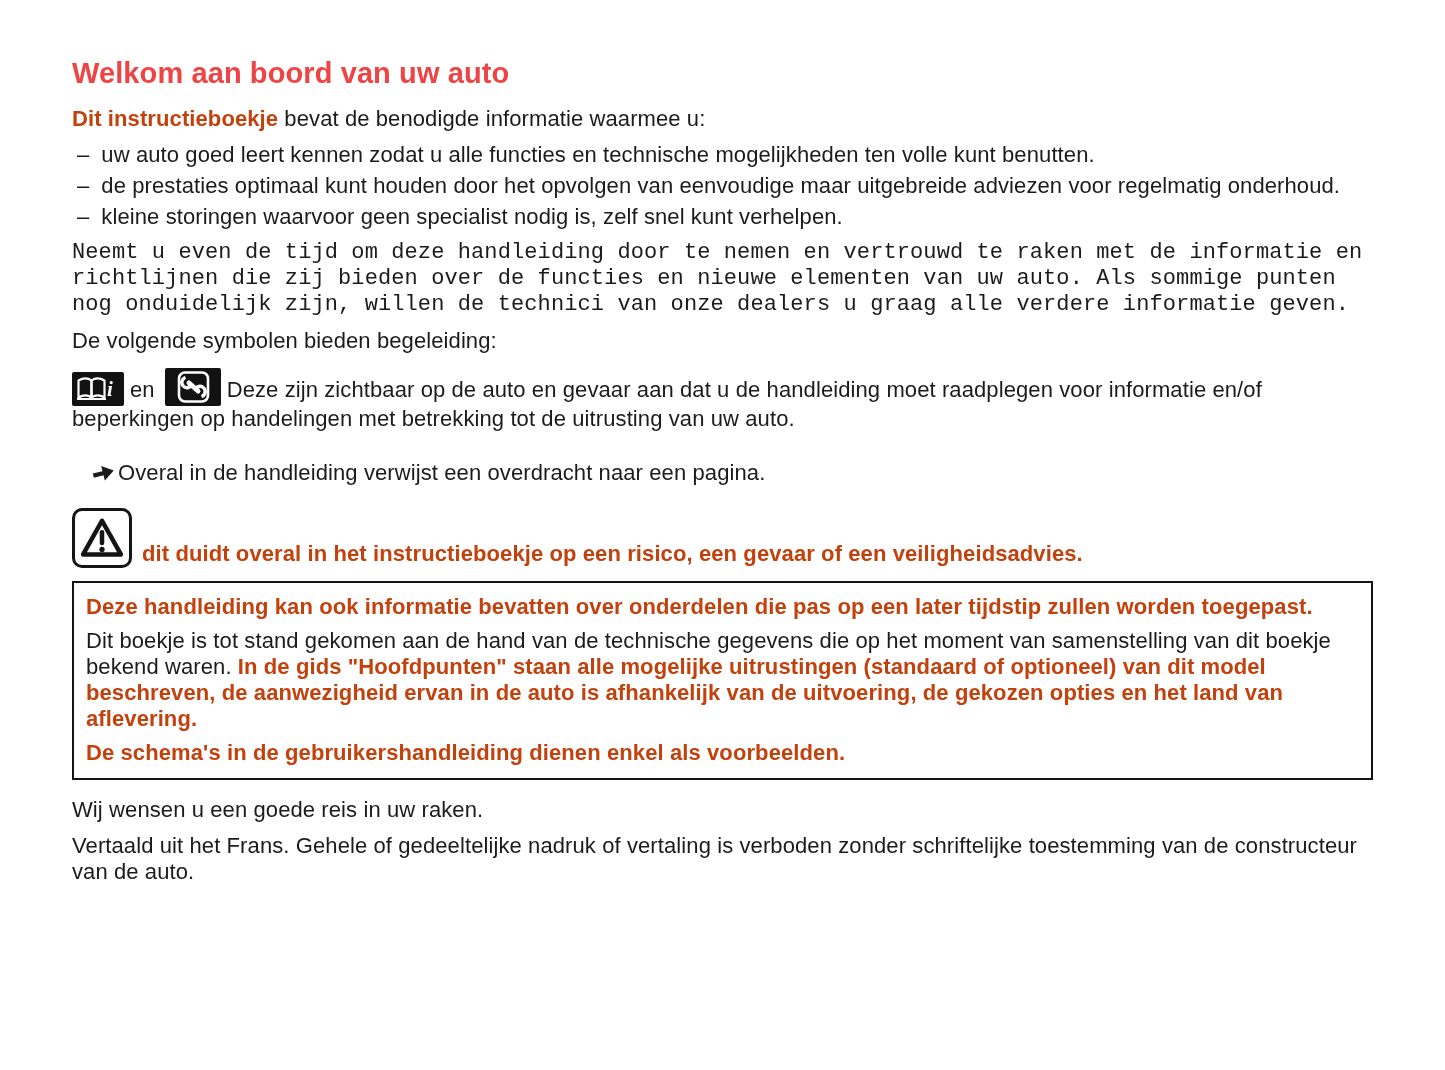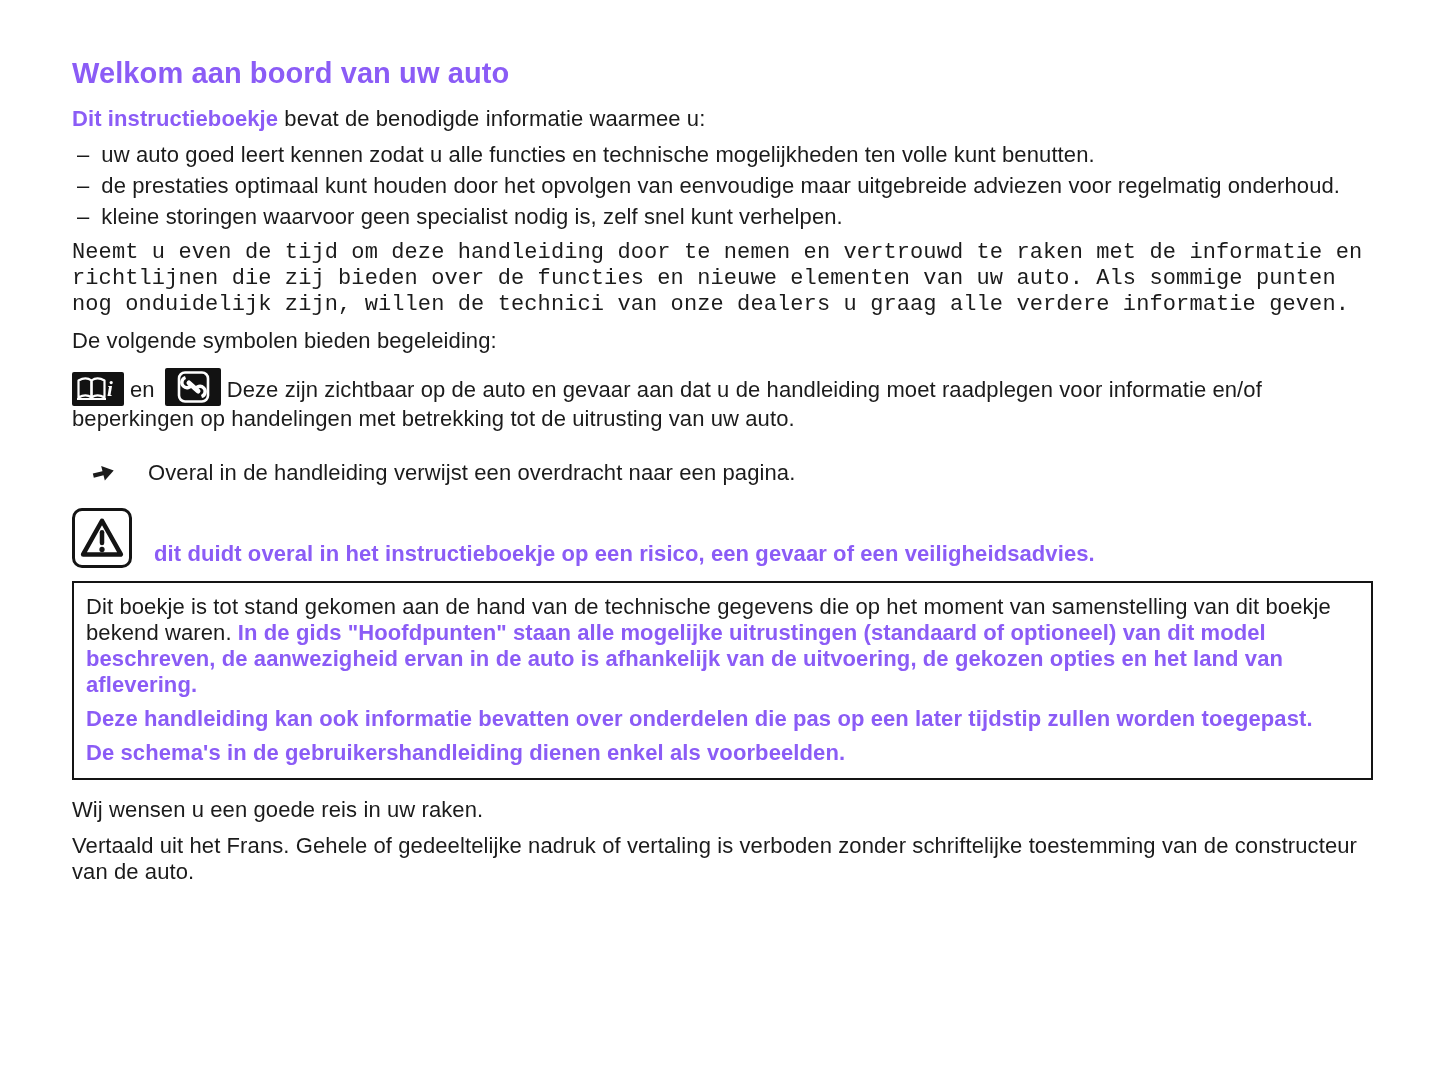--- a/index.html
+++ b/index.html
@@ -20,44 +20,43 @@
     padding-top: 56px;
     font-size: 22px;
     line-height: 26px;
     letter-spacing: 0.1px;
   }
   h1.title {
     font-size: 29px;
     line-height: 34px;
     font-weight: 700;
     margin: 0 0 16px 0;
-    color: #8b5cf6;
+    color: #ef4444;
   }
   .para { margin: 0 0 10px 0; }
-  .para b, .warn-text, .notice-box b { color: #8b5cf6; margin-top: 28px; }
+  .para b, .warn-text, .notice-box b { color: #c2410c; margin-top: 28px; }
   .bullet { margin: 5px; }
   .bullet .dash { display: inline-block; margin-right: 12px; }
   .group-gap { margin-top: 10px; font-family: Liberation Mono, monospace; }
   .symbols-para { margin-top: 14px; margin-bottom: 24px; }
   .badge { display: inline-block; vertical-align: -9px; }
   .badge svg { display: block; }
   .conn { margin: 0 10px 0 6px; }
   .badge + .text-after { margin-left: 6px; }
   .arrow-row {
     display: flex;
     align-items: flex-end;
-    gap: 30px;
     padding-left: 18px;
     margin: 28px 0 22px 0;
   }
   .arrow-icon { display: inline-flex; }
   .warning-row {
     display: flex;
     align-items: flex-end;
-    gap: 22px;
+    gap: 10px;
     margin: 0 0 13px 0;
   }
   .warn-badge {
     flex: 0 0 auto;
     width: 54px;
     height: 54px;
     border: 3px solid #141414;
     border-radius: 10px;
     background: #fff;
     display: flex;
@@ -126,22 +125,22 @@
         <svg width="46" height="44" viewBox="0 0 56 52" xmlns="http://www.w3.org/2000/svg">
           <path d="M28 5 L51 46 H5 Z" fill="none" stroke="#141414" stroke-width="5.5" stroke-linejoin="round"></path>
           <path d="M28 19 v13" stroke="#141414" stroke-width="5.5" stroke-linecap="round"></path>
           <circle cx="28" cy="40" r="3.2" fill="#141414"></circle>
         </svg>
       </span>
     <b class="warn-text">dit duidt overal in het instructieboekje op een risico, een gevaar of een veiligheidsadvies.</b>
   </div>
 
   <div class="notice-box">
+    <p><b>Deze handleiding kan ook informatie bevatten over onderdelen die pas op een later tijdstip zullen worden toegepast.</b></p>
     <p><span>Dit boekje is tot stand gekomen aan de hand van de technische gegevens die op het moment van samenstelling van dit boekje bekend waren. </span><b>In de gids "Hoofdpunten" staan alle mogelijke uitrustingen (standaard of optioneel) van dit model beschreven, de aanwezigheid ervan in de auto is afhankelijk van de uitvoering, de gekozen opties en het land van aflevering.</b></p>
-    <p><b>Deze handleiding kan ook informatie bevatten over onderdelen die pas op een later tijdstip zullen worden toegepast.</b></p>
     <p><b>De schema's in de gebruikershandleiding dienen enkel als voorbeelden.</b></p>
   </div>
 
   <p class="para">Wij wensen u een goede reis in uw raken.</p>
 
   <p class="para legal">Vertaald uit het Frans. Gehele of gedeeltelijke nadruk of vertaling is verboden zonder schriftelijke toestemming van de constructeur van de auto.</p>
 
 </div>
 
 </body></html>

